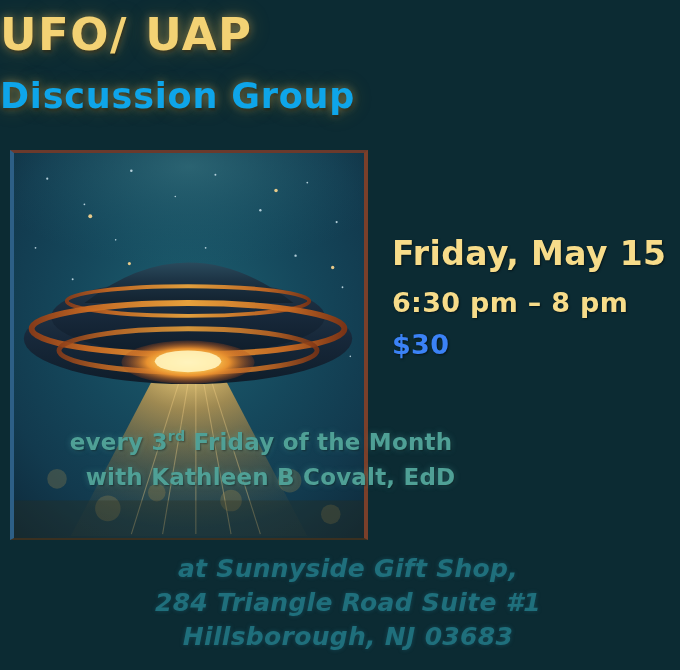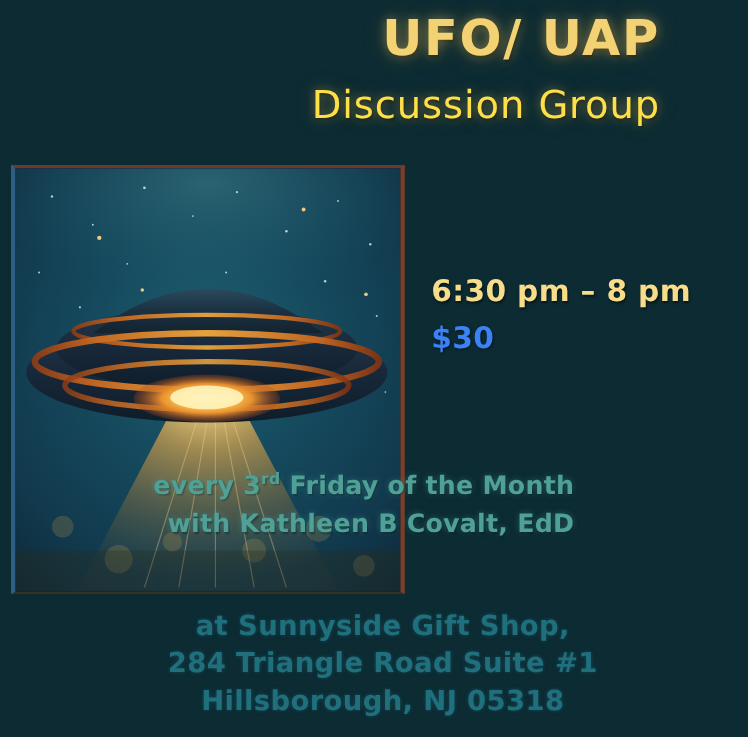--- a/index.html
+++ b/index.html
@@ -21,42 +21,42 @@
     background: #0c2b33;
     overflow: hidden;
   }
 
   
   .title-block {
     position: absolute;
     top: 8px;
     left: 0;
     width: 600px;
-    text-align: right;
+    text-align: left;
   }
   .title-main {
     font-family: "DejaVu Sans", sans-serif;
     font-size: 45px;
     font-weight: bold;
     letter-spacing: 1.5px;
     color: #f3d274;
     text-shadow:
        0 0 10px rgba(244,205,110,0.45),
        0 0 22px rgba(200,150,40,0.30),
        1px 2px 3px rgba(0,0,0,0.65);
     line-height: 1.18;
     margin: 0;
     padding: 0;
   }
   .title-sub {
     font-family: "DejaVu Sans", sans-serif;
     font-size: 35px;
-    font-weight: normal;
+    font-weight: bold;
     letter-spacing: 0.8px;
-    color: #fde047;
+    color: #0ea5e9;
     text-shadow:
        0 0 9px rgba(244,205,110,0.42),
        0 0 20px rgba(200,150,40,0.28),
        1px 2px 3px rgba(0,0,0,0.6);
     line-height: 1.2;
     margin: 14px 0 0 0;
     padding: 0;
   }
 
   
@@ -119,21 +119,21 @@
   }
 
   
   .recurrence-block {
     position: absolute;
     left: 0;
     top: 430px;
     width: 540px;
     padding-right: 18px;
     box-sizing: border-box;
-    text-align: right;
+    text-align: center;
   }
   .recurrence-line {
     font-family: "DejaVu Sans", sans-serif;
     font-size: 23px;
     font-weight: bold;
     color: #4fa096;
     letter-spacing: 0.2px;
     line-height: 1.12;
     text-shadow: 0 0 6px rgba(90,190,180,0.35), 1px 1px 2px rgba(0,0,0,0.45);
     margin: 0;
@@ -150,20 +150,21 @@
 
   
   .address-block {
     position: absolute;
     left: 0;
     top: 552px;
     width: 680px;
     text-align: center;
     padding-left: 16px;
     box-sizing: border-box;
+    font-style: italic;
   }
   .address-line {
     font-family: "DejaVu Sans", sans-serif;
     font-size: 25px;
     font-weight: bold;
     color: #1f6f7c;
     letter-spacing: 0.3px;
     line-height: 1.36;
     margin: 0;
     text-shadow: 0 0 4px rgba(40,130,145,0.35);
@@ -283,28 +284,29 @@
         <circle cx="146" cy="344" r="9"></circle>
         <circle cx="222" cy="352" r="11"></circle>
         <circle cx="282" cy="332" r="12"></circle>
         <circle cx="324" cy="366" r="10"></circle>
       </g>
       <rect x="0" y="352" width="358" height="38" fill="#2b2a18" opacity="0.30"></rect>
     </svg>
   </div>
 
   <div class="event-block">
+    <div class="event-date">Friday, May 15</div>
     <div class="event-time">6:30 pm – 8 pm</div>
     <div class="event-price">$30</div>
   </div>
 
   <div class="recurrence-block">
     <div class="recurrence-line"><span>every </span><span>3</span><span class="sup">rd</span><span> Friday of the Month</span></div>
     <div class="recurrence-line second">with Kathleen B Covalt, EdD</div>
   </div>
 
   <div class="address-block">
     <div class="address-line">at Sunnyside Gift Shop,</div>
     <div class="address-line">284 Triangle Road Suite #1</div>
-    <div class="address-line">Hillsborough, NJ 05318</div>
+    <div class="address-line">Hillsborough, NJ 03683</div>
   </div>
 
 </div>
 
 </body></html>

